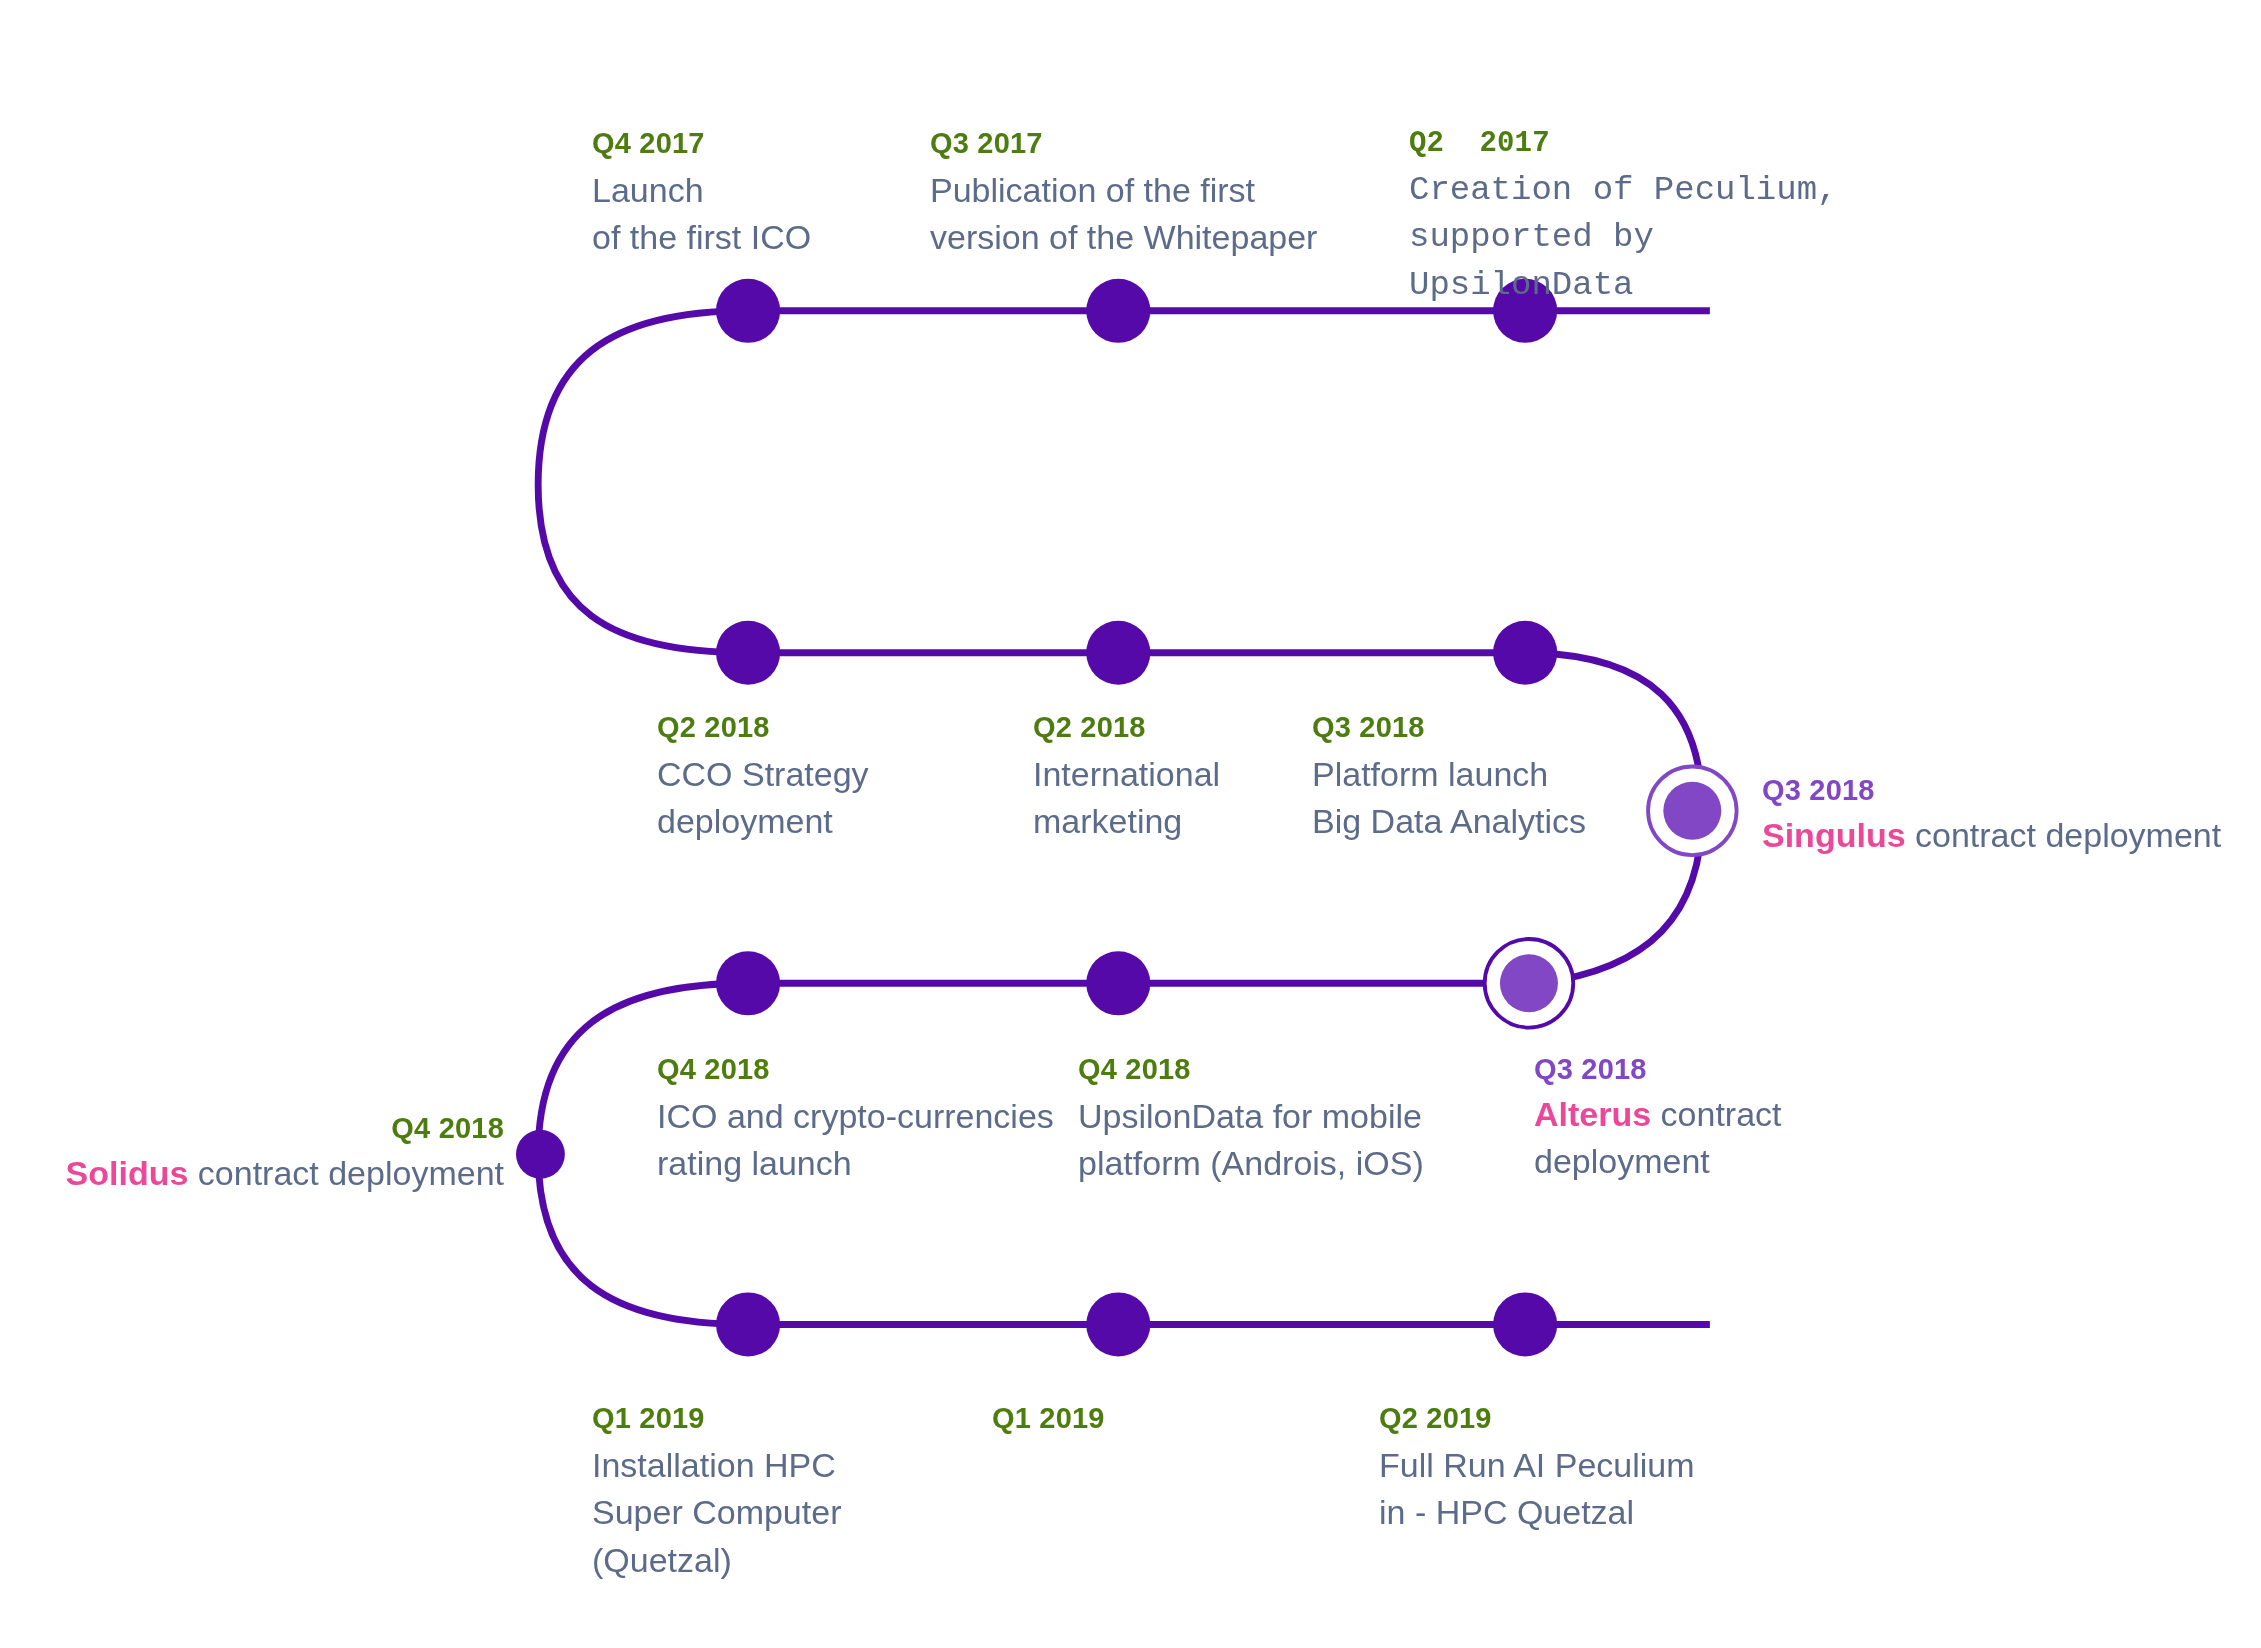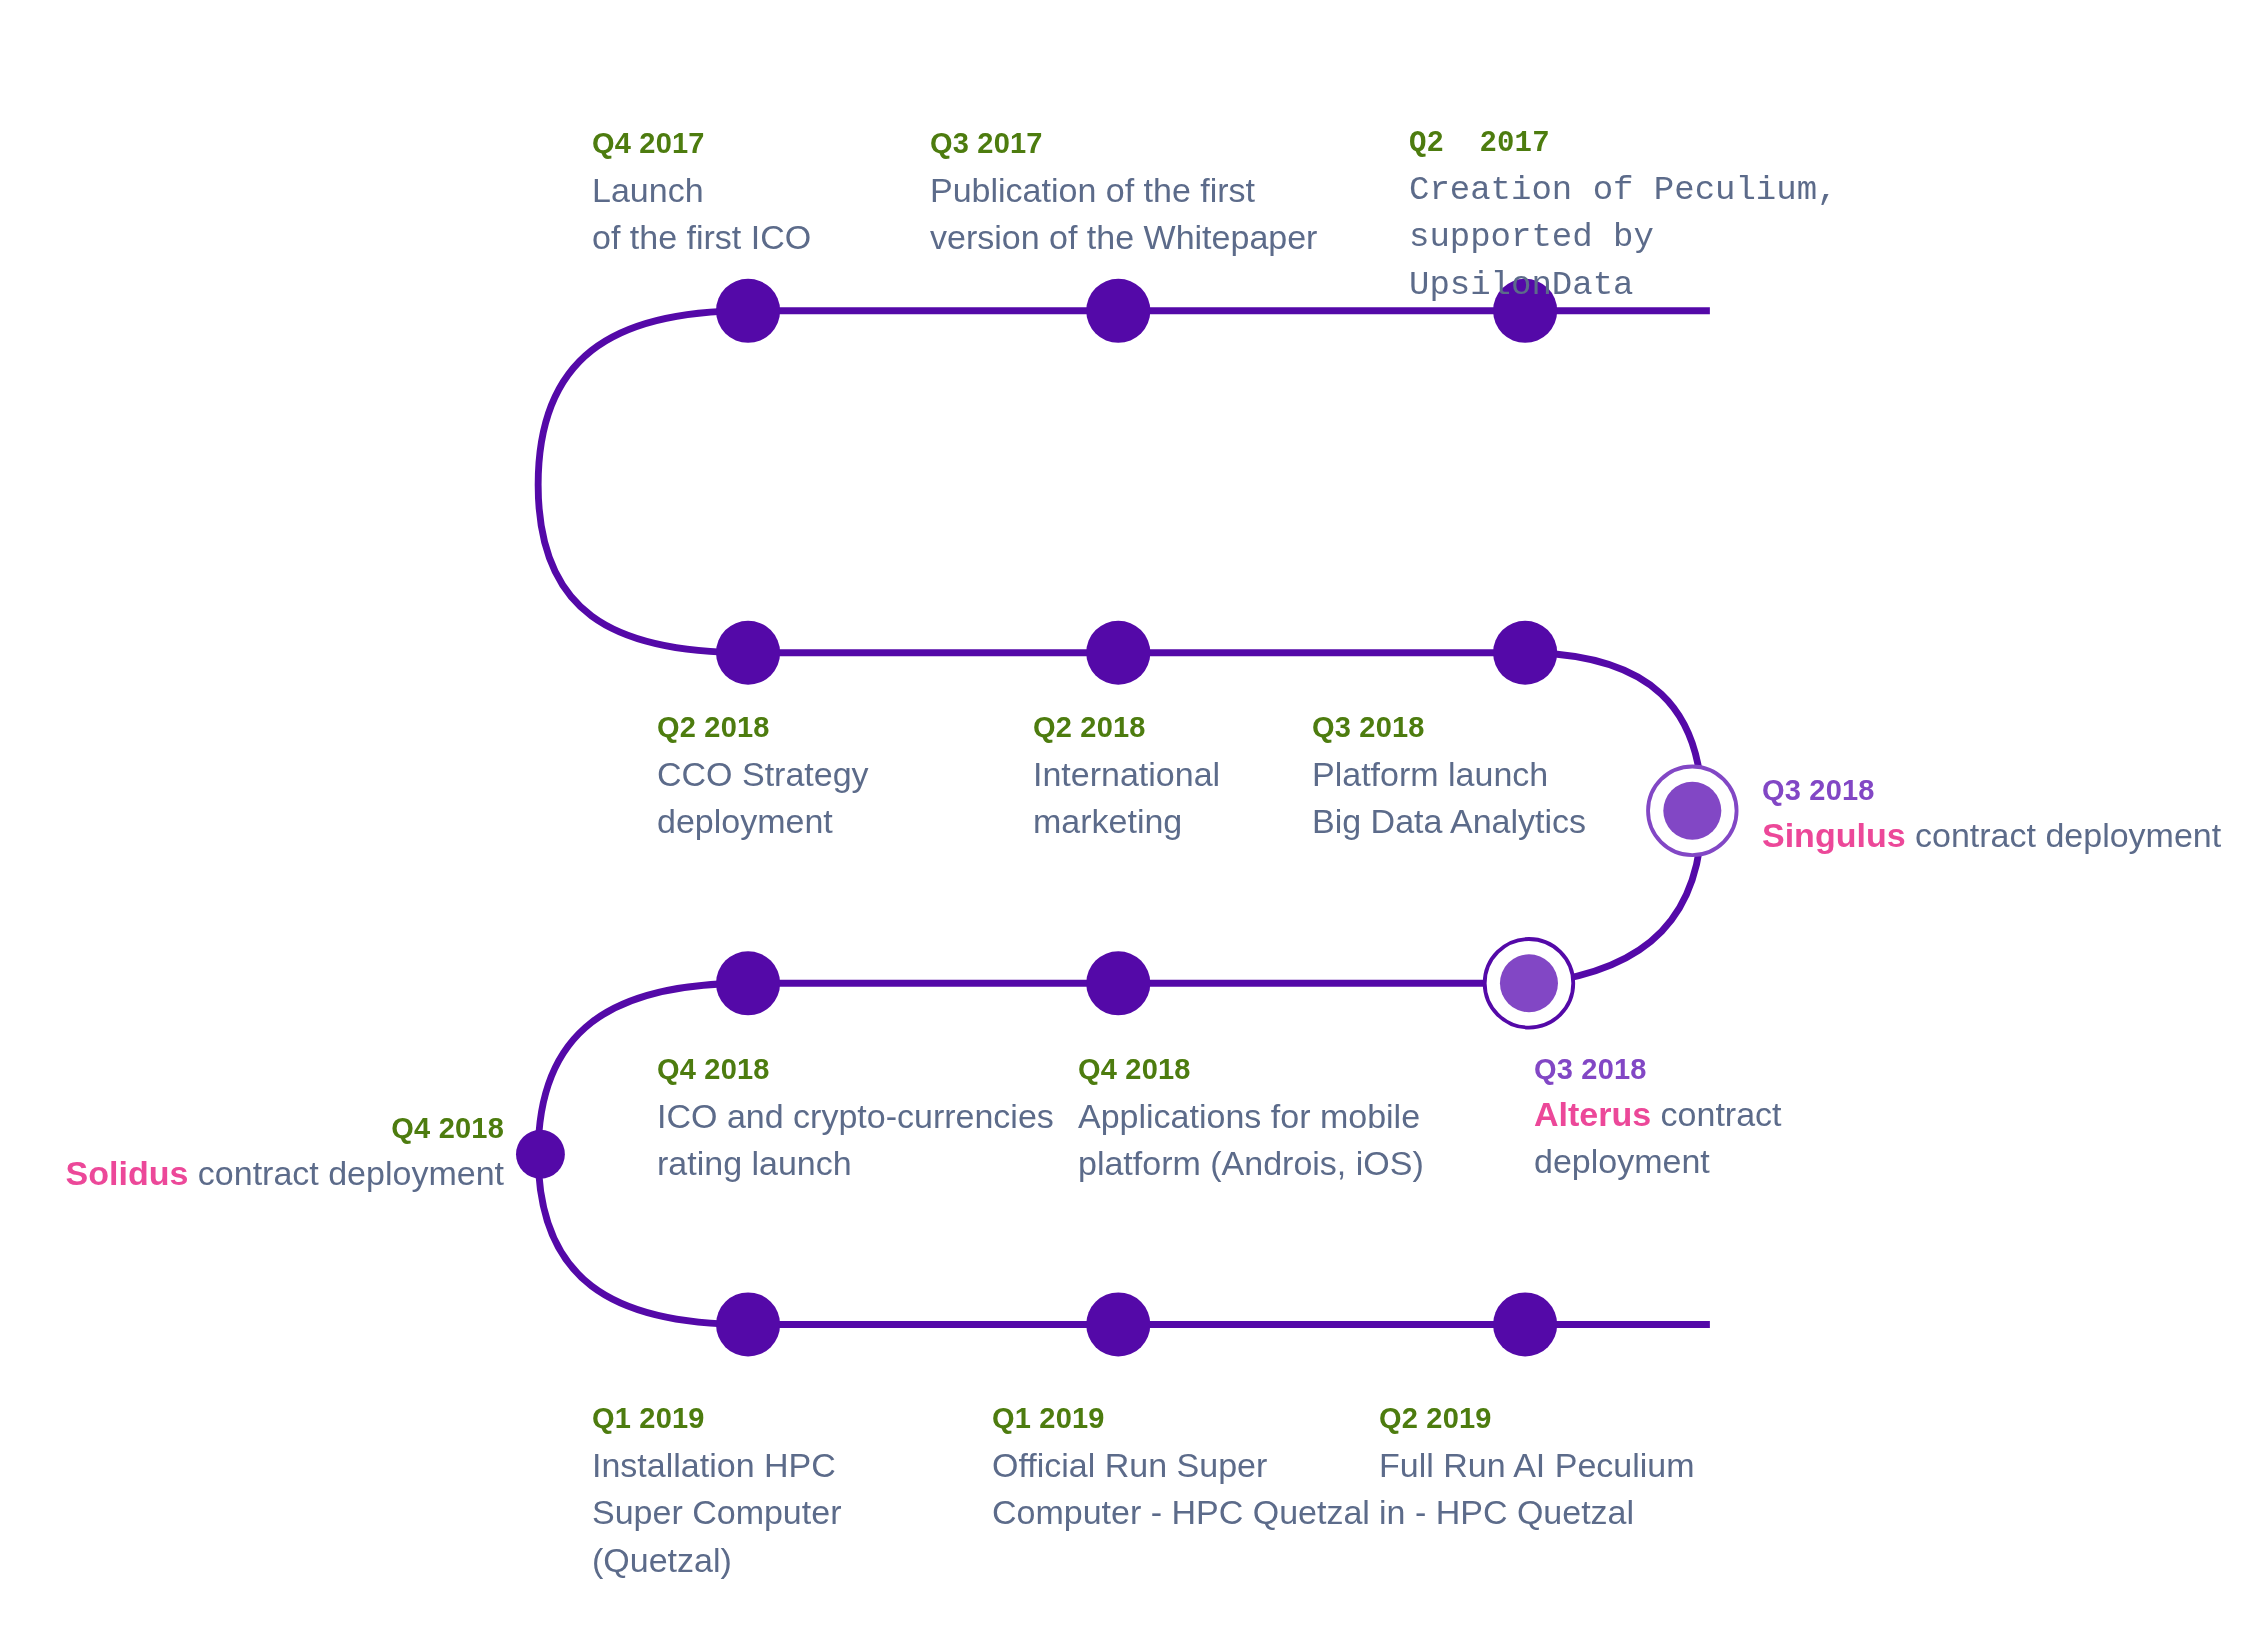--- a/index.html
+++ b/index.html
@@ -165,40 +165,38 @@
   </div>
 
   <div class="milestone" style="left:657px; top:1052px; width:428px;">
     <div class="m-quarter">Q4 2018</div>
     <div class="m-desc">ICO and crypto-currencies
 rating launch</div>
   </div>
 
   <div class="milestone" style="left:1078px; top:1052px; width:382px;">
     <div class="m-quarter">Q4 2018</div>
-    <div class="m-desc">Applications for mobile
+    <div class="m-desc">UpsilonData for mobile
 platform (Androis, iOS)</div>
   </div>
 
   <div class="milestone contract align-right" style="left:0px; top:1111px; width:504px;">
     <div class="m-quarter">Q4 2018</div>
     <div class="m-desc"><b>Solidus</b><span> contract deployment</span></div>
   </div>
 
   <div class="milestone" style="left:592px; top:1401px; width:328px;">
     <div class="m-quarter">Q1 2019</div>
     <div class="m-desc">Installation HPC
 Super Computer
 (Quetzal)</div>
   </div>
 
   <div class="milestone" style="left:992px; top:1401px; width:397px;">
     <div class="m-quarter">Q1 2019</div>
-    <div class="m-desc">Official Run Super
-Computer - HPC Quetzal</div>
   </div>
 
   <div class="milestone" style="left:1379px; top:1401px; width:359px;">
     <div class="m-quarter">Q2 2019</div>
     <div class="m-desc">Full Run AI Peculium
 in - HPC Quetzal</div>
   </div>
 
 </div>
 

